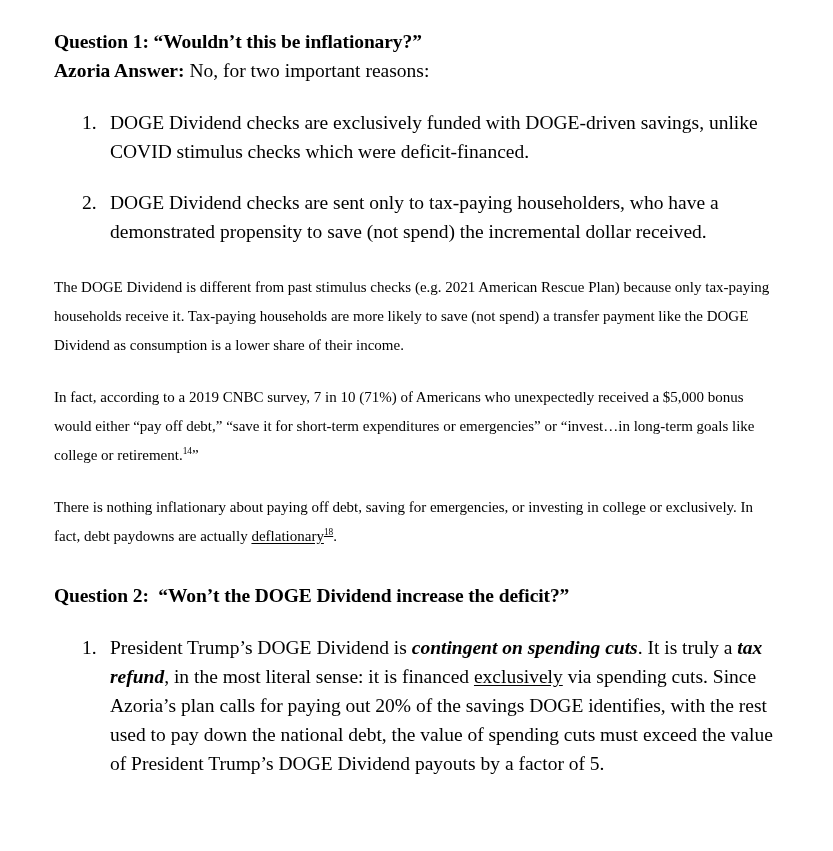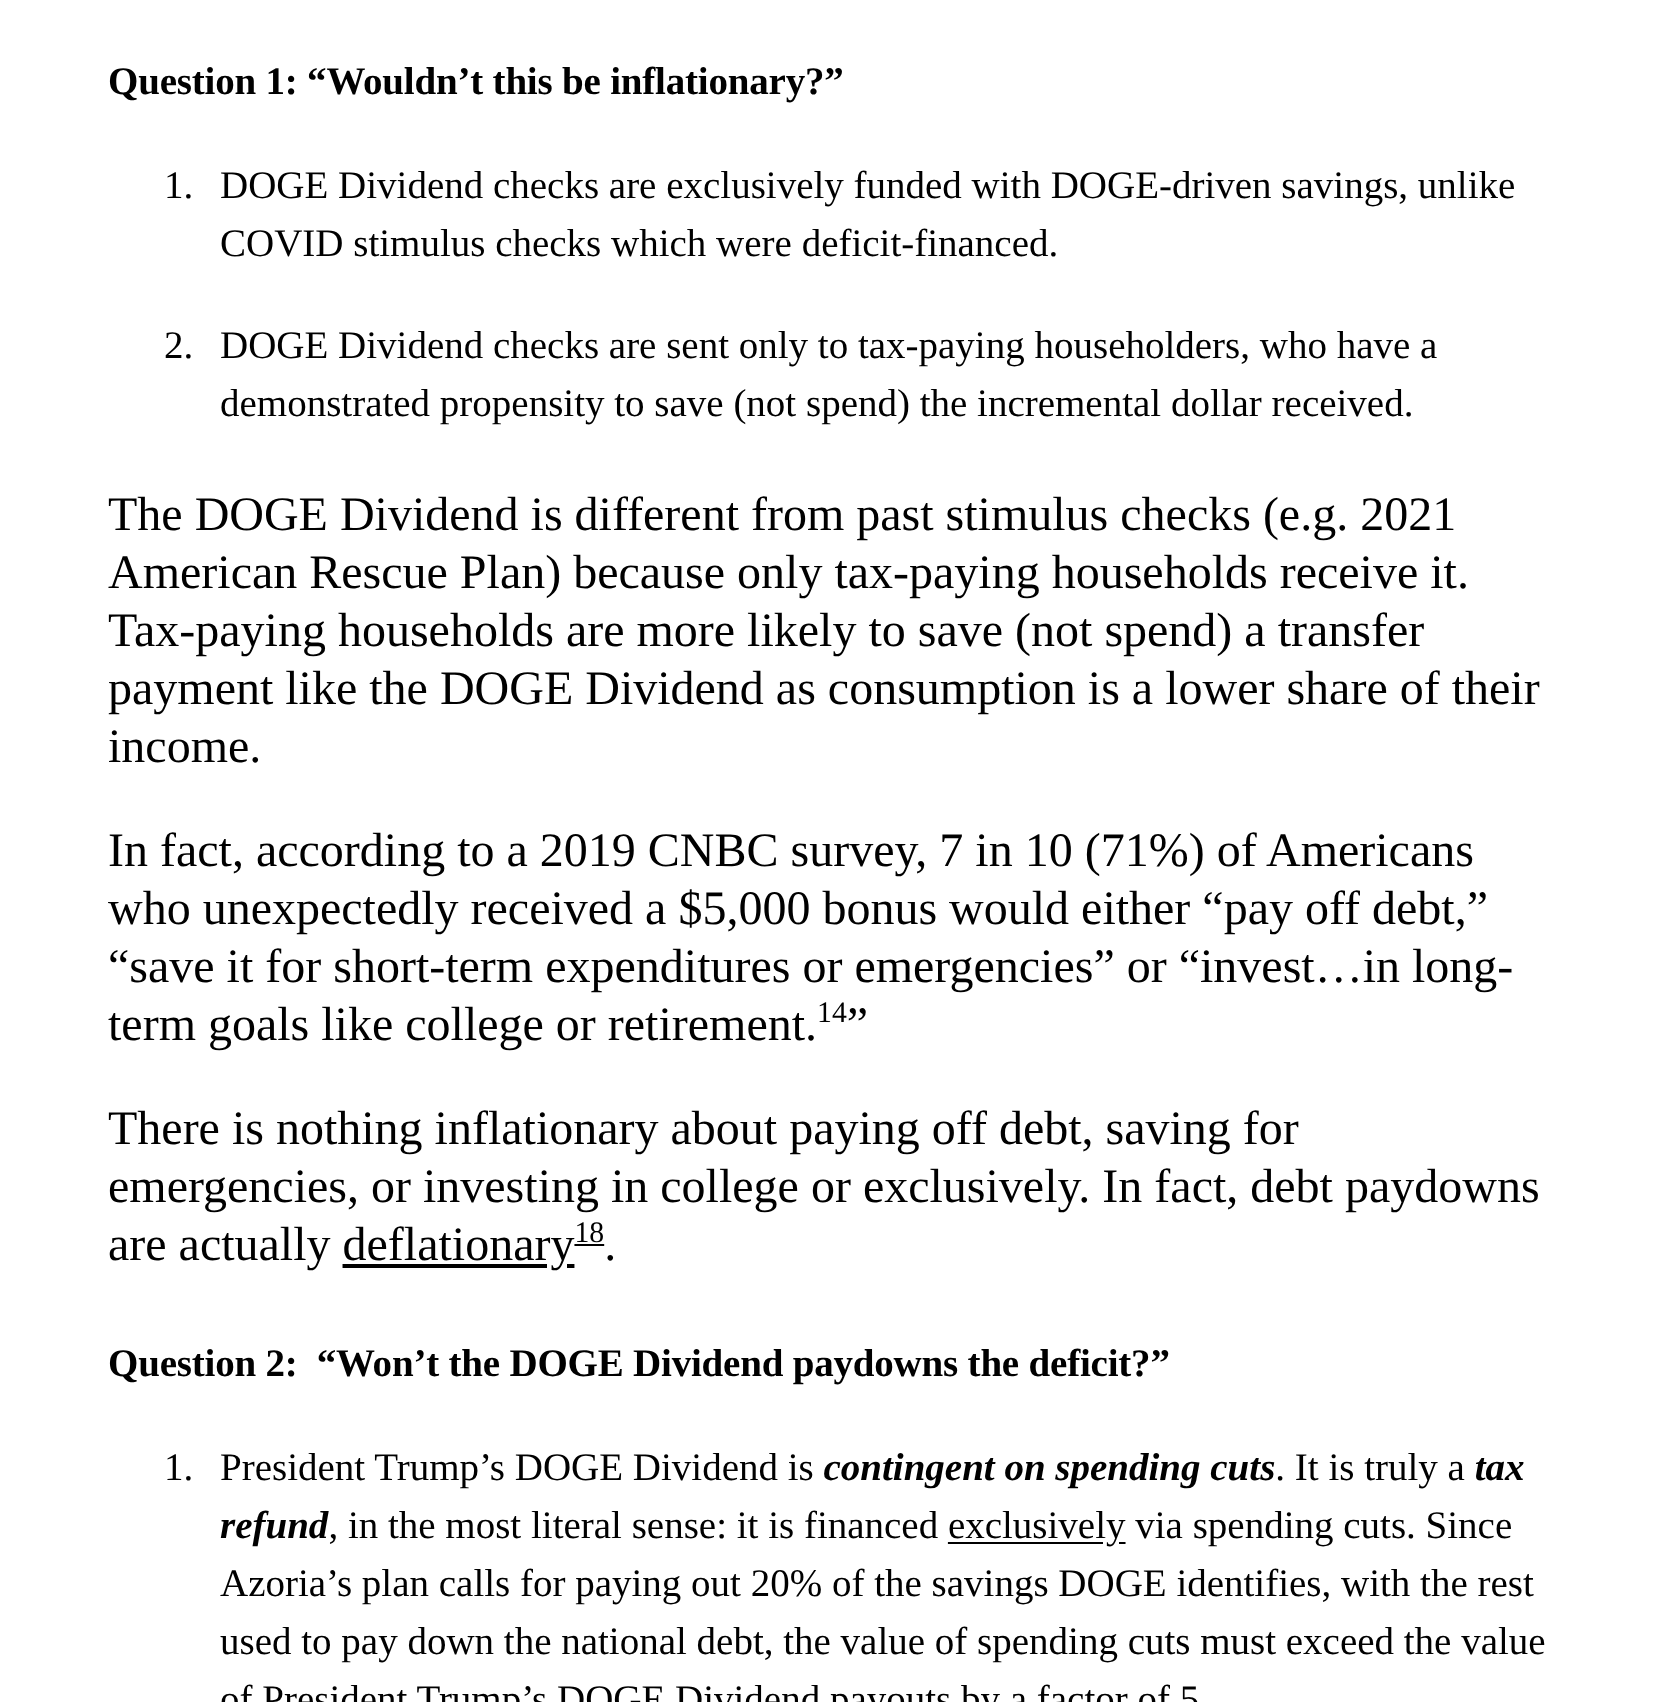--- a/index.html
+++ b/index.html
@@ -56,21 +56,21 @@
   }
   ol.reasons li .marker {
     position: absolute;
     left: 28px;
     top: 0;
     width: 24px;
     text-align: left;
   }
   p.body-para {
     margin: 0;
-    font-size: 24px;
+    font-size: 15px;
     line-height: 29px;
   }
   .gap-md { height: 23px; }
   .gap-lg { height: 27px; }
   .gap-xl { height: 30px; }
   .gap-list { height: 22px; }
   em.ital {
     font-style: italic;
     font-weight: bold;
   }
@@ -94,20 +94,21 @@
   .wsp { white-space: pre; }
 </style>
 </head>
 <body>
 
 <div class="page">
   <div class="content">
 
     <div class="qa-block">
       <div class="qa-heading">Question 1: “Wouldn’t this be inflationary?”</div>
+      <div class="qa-answer"><span class="lead">Azoria Answer:</span><span> No, for two important reasons:</span></div>
     </div>
 
     <div class="gap-md"></div>
 
     <ol class="reasons">
       <li>
         <span class="marker">1.</span>
         <span>DOGE Dividend checks are exclusively funded with DOGE-driven savings, unlike COVID stimulus checks which were deficit-financed.</span>
       </li>
       <div class="gap-list"></div>
@@ -125,21 +126,21 @@
 
     <p class="body-para"><span>In fact, according to a 2019 CNBC survey, 7 in 10 (71%) of Americans who unexpectedly received a $5,000 bonus would either “pay off debt,” “save it for short-term expenditures or emergencies” or “invest…in long-term goals like college or retirement.</span><sup class="fn">14</sup><span>”</span></p>
 
     <div class="gap-md"></div>
 
     <p class="body-para"><span>There is nothing inflationary about paying off debt, saving for emergencies, or investing in college or exclusively. In fact, debt paydowns are actually </span><span class="ul-link">deflationary</span><sup class="fn-link">18</sup><span>.</span></p>
 
     <div class="gap-xl"></div>
 
     <div class="qa-block">
-      <div class="qa-heading wsp">Question 2:  “Won’t the DOGE Dividend paydowns the deficit?”</div>
+      <div class="qa-heading wsp">Question 2:  “Won’t the DOGE Dividend increase the deficit?”</div>
     </div>
 
     <div class="gap-md"></div>
 
     <ol class="reasons">
       <li>
         <span class="marker">1.</span><span>President Trump’s DOGE Dividend is </span><em class="ital">contingent on spending cuts</em><span>. It is truly a </span><em class="ital">tax refund</em><span>, in the most literal sense: it is financed </span><span class="ul-link">exclusively</span><span> via spending cuts. Since Azoria’s plan calls for paying out 20% of the savings DOGE identifies, with the rest used to pay down the national debt, the value of spending cuts must exceed the value of President Trump’s DOGE Dividend payouts by a factor of 5.</span>
       </li>
       <div class="gap-list"></div>
 

